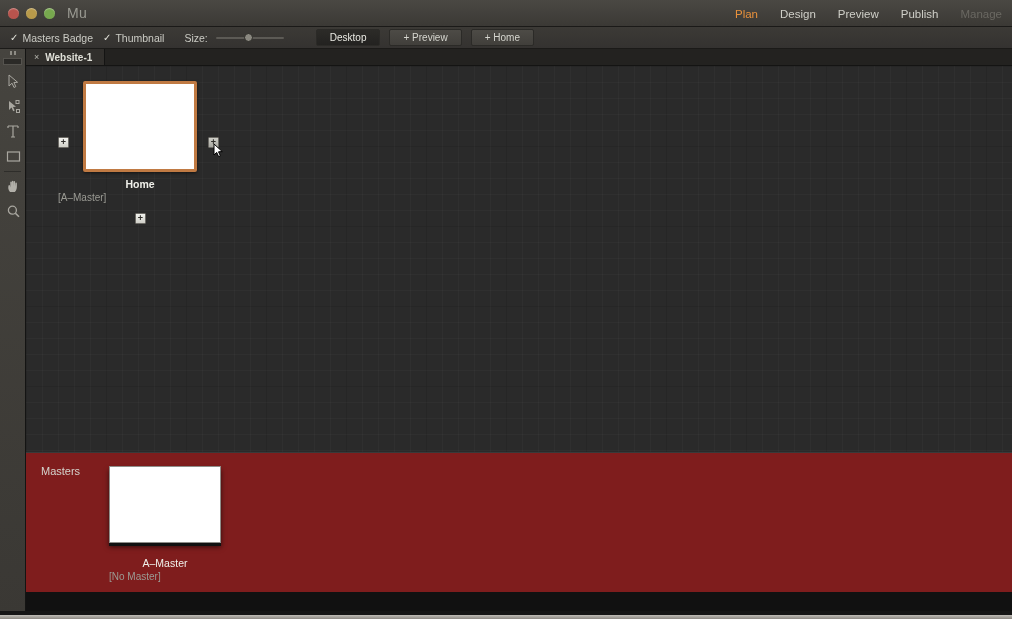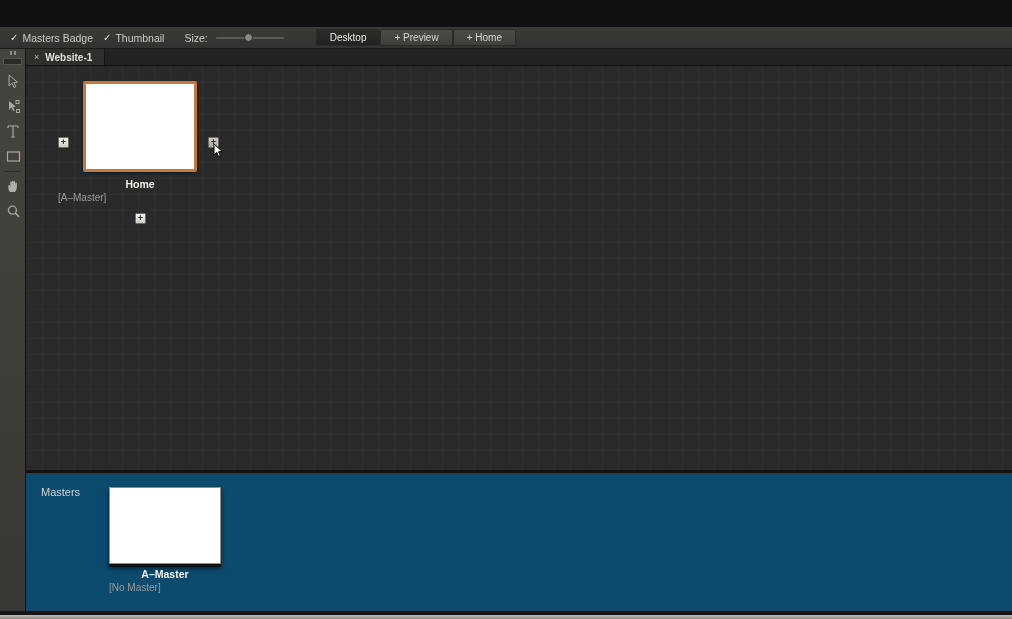--- a/index.html
+++ b/index.html
@@ -47,21 +47,21 @@
   .size-label { color: #cbcbc4; font-size: 10.5px; }
   .slider { position: relative; width: 68px; height: 12px; }
   .slider .track {
     position: absolute; top: 5px; left: 0; width: 68px; height: 2px;
     background: #5c5a55; border-radius: 1px;
   }
   .slider .thumb {
     position: absolute; top: 1px; left: 28px; width: 9px; height: 9px;
     background: #8a8880; border-radius: 50%; border: 1px solid #2a2925;
   }
-  .seg { display: flex; margin-left: 22px; gap: 0; }
+  .seg { display: flex; margin-left: 22px; gap: 9px; }
   .seg-btn {
     font-size: 10px; color: #d6d6cf; padding: 2px 13px; border-radius: 2px;
     background: linear-gradient(#4d4b46, #413f3b); border: 1px solid #2b2a27;
   }
   .seg-btn.active { background: linear-gradient(#2c2b28, #232220); color: #e9e9e2; }
 
   
   .rail {
     position: absolute; top: 49px; left: 0; width: 26px; height: 570px;
     background: linear-gradient(#46443f, #3a3834);
@@ -126,51 +126,66 @@
     color: #2e2d2a; font-size: 9px; line-height: 1; font-weight: bold;
   }
   .plus-left  { left: 0px;   top: 56px; }
   .plus-right { left: 150px; top: 56px; }
   .plus-bottom{ left: 77px;  top: 132px; }
   .plus-btn.hover { background: linear-gradient(#cfcfc8, #a8a8a1); }
   .cursor-arrow { position: absolute; left: 155px; top: 62px; }
 
   
   .masters {
-    position: absolute; top: 473px; left: 26px; width: 986px; height: 140px;
-    background: #0c4a6e; border-top: 1px solid #3a3a3a; padding-left: 24px;
+    position: absolute; top: 452px; left: 26px; width: 986px; height: 140px;
+    background: #7f1d1d; border-top: 1px solid #3a3a3a; padding-left: 24px;
   }
   .masters-label {
     position: absolute; left: 15px; top: 12px; color: #d4d4cd; font-size: 11px;
   }
   .master-card { position: absolute; left: 83px; top: 13px; width: 112px; }
   .master-thumb {
     width: 112px; height: 77px; background: #fff; border: 1px solid #8e8e8a;
     box-shadow: 0 3px 0 0 #111, 0 4px 5px rgba(0,0,0,.6);
   }
   .master-name {
-    margin-top: 4px; text-align: center; color: #f0f0ea; font-size: 10.5px; font-weight: bold;
+    margin-top: 14px; text-align: center; color: #f0f0ea; font-size: 10.5px; font-weight: normal;
   }
   .master-sub { margin-top: 2px; text-align: left; color: #9b9b94; font-size: 10px; }
 
   
   .bottom-sliver {
     position: absolute; bottom: 0; left: 0; width: 1012px; height: 8px;
     background: linear-gradient(to bottom, #151515 0%, #151515 55%, #b9b6b0 56%, #8e8a84 100%);
   }
   .left-gutter {
     position: absolute; top: 49px; left: 0; width: 26px; bottom: 0;
     background: linear-gradient(#46443f, #3a3834);
   }
 </style>
 </head>
 <body>
 
 <div id="app">
 
+  <div class="titlebar">
+    <div class="lights">
+      <span class="light red"></span>
+      <span class="light yellow"></span>
+      <span class="light green"></span>
+    </div>
+    <div class="app-title">Mu</div>
+    <div class="nav">
+      <span class="nav-item active">Plan</span>
+      <span class="nav-item">Design</span>
+      <span class="nav-item">Preview</span>
+      <span class="nav-item">Publish</span>
+      <span class="nav-item disabled">Manage</span>
+    </div>
+  </div>
 
   <div class="toolbar">
     <div class="chk">
       <span class="tick">✓</span>
       <span>Masters Badge</span>
     </div>
     <div class="chk">
       <span class="tick">✓</span>
       <span>Thumbnail</span>
     </div>

